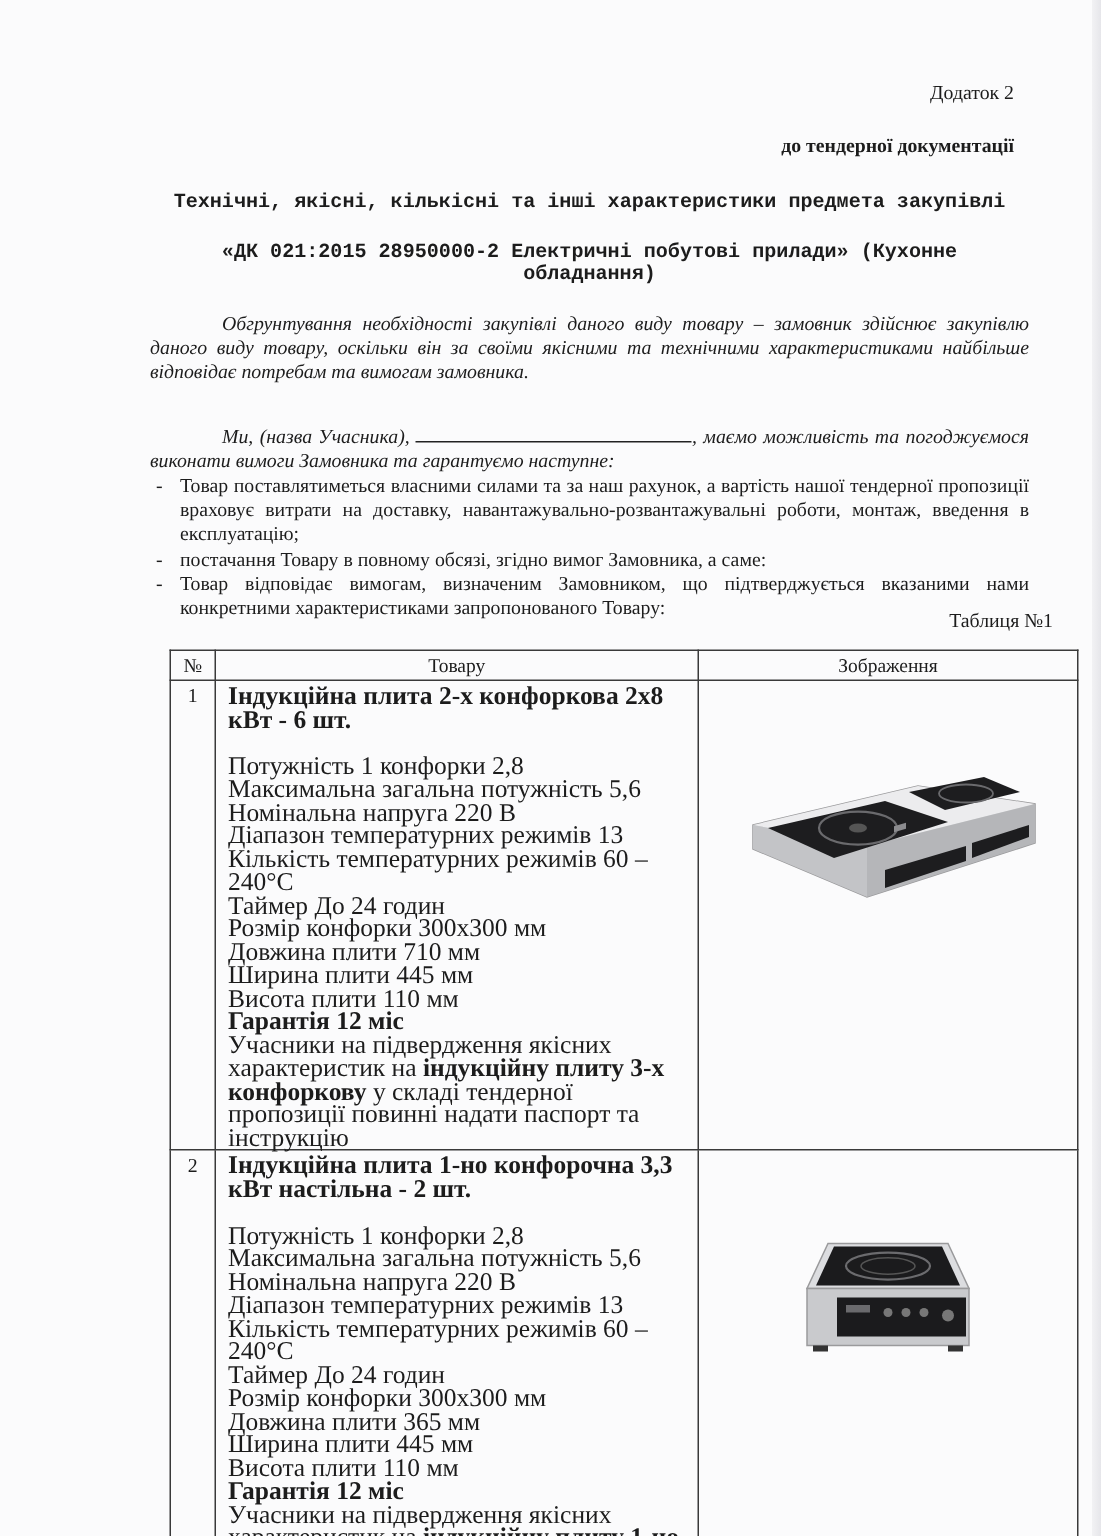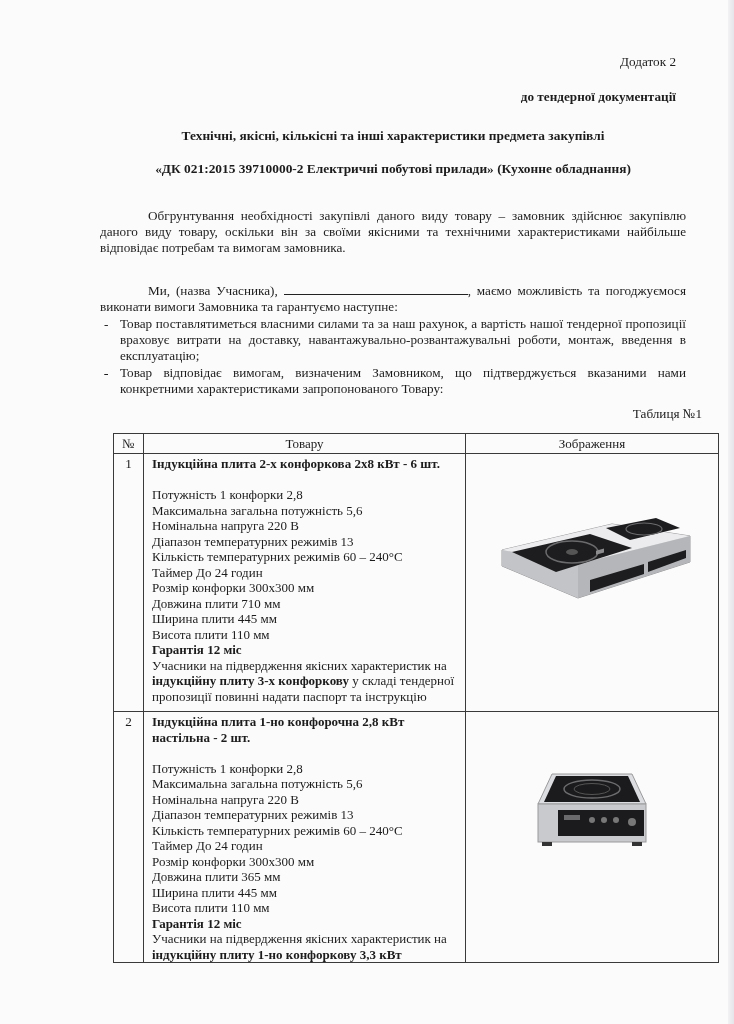--- a/index.html
+++ b/index.html
@@ -9,28 +9,28 @@
     font-family: "Liberation Serif", serif;
     color: #1c1c1c;
     font-size: 13.2px;
   }
   .page-edge {
     position: absolute; top: 0; right: 0; width: 6px; height: 1024px;
     background: linear-gradient(to right, #f2f2f4, #e6e6ea);
   }
   .abs { position: absolute; }
   .right { text-align: left; }
-  .center { text-align: center; }
+  .center { text-align: center; font-family: Liberation Mono, monospace; }
   .bold { font-weight: bold; }
   .title { font-size: 13.4px; }
   .para {
     position: absolute; left: 100px; width: 586px;
     text-align: justify; line-height: 16.2px;
   }
-  .indent { text-indent: 48px; }
+  .indent { text-indent: 48px; font-style: italic; }
   ul.dash {
     list-style: none; margin: 0; padding: 0;
     position: absolute; left: 100px; width: 586px;
   }
   ul.dash li {
     position: relative; padding-left: 20px; line-height: 16.2px; text-align: justify;
   }
   ul.dash li .dash-mark { position: absolute; left: 4px; top: 0; }
   .blank-line {
     display: inline-block; width: 184px; border-bottom: 1px solid #222;
@@ -42,47 +42,47 @@
   }
   table.spec td, table.spec th {
     border: 1px solid #3a3a3a; vertical-align: top;
     font-weight: normal; padding: 0;
   }
   table.spec th { height: 19px; line-height: 19px; font-size: 13px; }
   col.c-num { width: 30px; }
   col.c-name { width: 322px; }
   col.c-img { width: 253px; }
   .num-cell { text-align: center; padding-top: 2px !important; line-height: 15.5px; }
-  .name-cell { padding: 2px 4px 0 8px !important; line-height: 15.5px; font-size: 13px; }
+  .name-cell { padding: 2px 4px 0 8px !important; line-height: 15.5px; font-size: 17px; }
   .spec-line { display: block; }
   .gap { display: block; height: 15.5px; }
   .img-cell { position: relative; }
   .stove-wrap { position: absolute; }
 </style>
 </head>
 <body>
 
 <div class="page-edge"></div>
 
 <div class="abs right" style="top:54px; right:58px;">Додаток 2</div>
 <div class="abs right" style="top:89px; right:58px;font-weight:bold;">до тендерної документації</div>
 
 <div class="abs center bold title" style="top:128px; left:100px; width:586px;">Технічні, якісні, кількісні та інші характеристики предмета закупівлі</div>
-<div class="abs center bold title" style="top:161px; left:100px; width:586px;">«ДК 021:2015 39710000-2 Електричні побутові прилади» (Кухонне обладнання)</div>
+<div class="abs center bold title" style="top:161px; left:100px; width:586px;">«ДК 021:2015 28950000-2 Електричні побутові прилади» (Кухонне обладнання)</div>
 
 <div class="para indent" style="top:208px;">Обгрунтування необхідності закупівлі даного виду товару – замовник здійснює закупівлю даного виду товару, оскільки він за своїми якісними та технічними характеристиками найбільше відповідає потребам та вимогам замовника.</div>
 
 <div class="para indent" style="top:283px;">
   <span>Ми, (назва Учасника),</span>
   <span class="blank-line"></span><span>, маємо можливість та погоджуємося виконати вимоги Замовника та гарантуємо наступне:</span>
 </div>
 
 <ul class="dash" style="top:316px;">
   <li><span class="dash-mark">-</span><span>Товар поставлятиметься власними силами та за наш рахунок, а вартість нашої тендерної пропозиції враховує витрати на доставку, навантажувально-розвантажувальні роботи, монтаж, введення в експлуатацію;</span></li>
-  <li><span class="dash-mark">-</span></li>
+  <li><span class="dash-mark">-</span><span>постачання Товару в повному обсязі, згідно вимог Замовника, а саме:</span></li>
   <li><span class="dash-mark">-</span><span>Товар відповідає вимогам, визначеним Замовником, що підтверджується вказаними нами конкретними характеристиками запропонованого Товару:</span></li>
 </ul>
 
 <div class="abs right" style="top:406px; right:32px;">Таблиця №1</div>
 
 <table class="spec">
   <colgroup>
       <col class="c-num">
       <col class="c-name">
       <col class="c-img">
@@ -128,21 +128,21 @@
             <polygon points="96,78 150,62 150,72 96,90" fill="#1d1d1f"></polygon>
             <polygon points="154,60 192,48 192,56 154,70" fill="#1d1d1f"></polygon>
             <rect x="102" y="78" width="8" height="4" fill="#8c8c8f" transform="skewY(-16)"></rect>
           </svg>
         </div>
       </td>
     </tr>
     <tr style="height:236px;">
       <td class="num-cell">2</td>
       <td class="name-cell">
-        <span class="spec-line bold">Індукційна плита 1-но конфорочна 2,8 кВт настільна - 2 шт.</span>
+        <span class="spec-line bold">Індукційна плита 1-но конфорочна 3,3 кВт настільна - 2 шт.</span>
         <span class="gap"></span>
         <span class="spec-line">Потужність 1 конфорки 2,8</span>
         <span class="spec-line">Максимальна загальна потужність 5,6</span>
         <span class="spec-line">Номінальна напруга 220 В</span>
         <span class="spec-line">Діапазон температурних режимів 13</span>
         <span class="spec-line">Кількість температурних режимів  60 – 240°С</span>
         <span class="spec-line">Таймер До 24 годин</span>
         <span class="spec-line">Розмір конфорки 300х300 мм</span>
         <span class="spec-line">Довжина плити 365 мм</span>
         <span class="spec-line">Ширина плити 445 мм</span>

